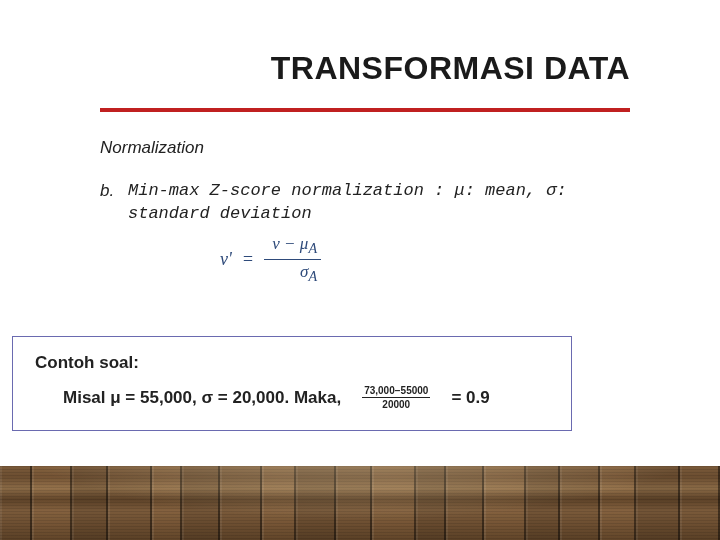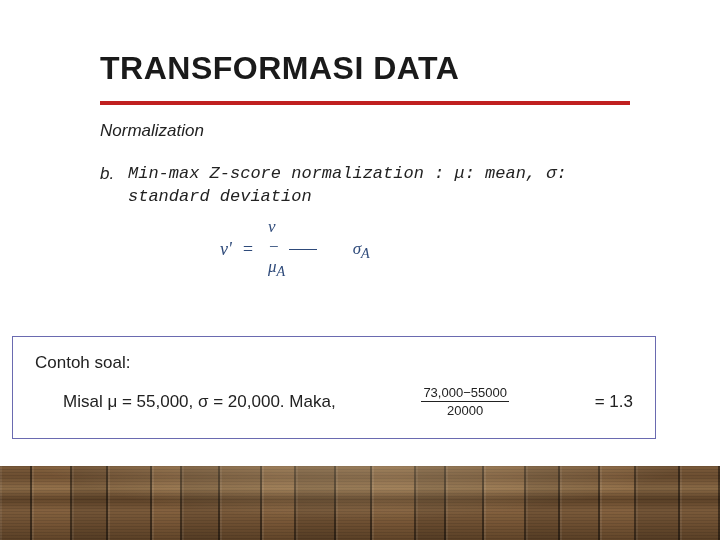--- a/index.html
+++ b/index.html
@@ -16,25 +16,26 @@
     background: #ffffff;
   }
   .content-area {
     padding: 50px 90px 0 100px;
   }
   .title {
     font-size: 32px;
     font-weight: 700;
     color: #1a1a1a;
     letter-spacing: 0.5px;
-    padding-bottom: 14px;
+    padding-bottom: 21px;
     border-bottom: 4px solid #c02020;
+    text-align: right;
   }
   .subtitle {
-    margin-top: 16px;
+    margin-top: 26px;
     font-size: 17px;
     font-style: italic;
     color: #222;
   }
   .bullet-row {
     display: flex;
     margin-top: 22px;
     font-size: 17px;
     font-style: italic;
     color: #222;
@@ -50,65 +51,65 @@
   .formula {
     margin-top: 8px;
     margin-left: 120px;
     font-family: "Times New Roman", serif;
     font-style: italic;
     color: #2e4a7a;
     display: inline-block;
   }
   .frac {
     display: inline-flex;
-    flex-direction: row;
-    align-items: center;
+    flex-direction: column;
+    align-items: flex-end;
     vertical-align: middle;
     font-size: 17px;
   }
   .frac .num { padding: 0 4px 2px 4px; }
   .frac .line { width: 100%; height: 1px; background: #2e4a7a; }
   .frac .den { padding: 2px 4px 0 4px; margin-left: 32px; }
   .eqrow {
     display: inline-flex;
     align-items: center;
     gap: 10px;
     font-size: 18px;
   }
 
   .example-box {
     position: absolute;
     left: 12px;
     top: 336px;
-    width: 644px;
+    width: 560px;
     background: #ffffff;
     border: 1px solid #6a6ab0;
     padding: 16px 22px 20px 22px;
+    font-weight: bold;
   }
   .example-title {
     font-size: 17px;
     color: #222;
   }
   .example-line {
     margin-top: 12px;
     margin-left: 28px;
     font-size: 17px;
     color: #222;
     display: flex;
     align-items: center;
     flex-wrap: wrap;
-    gap: 6px;
-    justify-content: space-between;
+    gap: 19px;
   }
   .frac2 {
     display: inline-flex;
     flex-direction: column;
     align-items: center;
     vertical-align: middle;
-    font-size: 13px;
+    font-size: 10px;
     color: #222;
     margin: 0 2px;
   }
   .frac2 .num { padding: 0 2px 1px 2px; }
   .frac2 .line { width: 100%; height: 1px; background: #222; }
   .frac2 .den { padding: 1px 2px 0 2px; }
 
   .floor {
     position: absolute;
     left: 0;
@@ -179,21 +180,21 @@
 
   <div class="example-box">
     <div class="example-title">Contoh soal:</div>
     <div class="example-line">
       <span>Misal μ = 55,000, σ = 20,000. Maka,</span>
       <span class="frac2">
         <span class="num">73,000−55000</span>
         <span class="line"></span>
         <span class="den">20000</span>
       </span>
-      <span>= 1.3</span>
+      <span>= 0.9</span>
     </div>
   </div>
 
   <div class="floor" id="floor">
       <div class="plank" style="left: 680px; width: 40px; filter: brightness(1);"></div>
       <div class="plank" style="left: 636px; width: 44px; filter: brightness(0.94);"></div>
       <div class="plank" style="left: 600px; width: 36px; filter: brightness(1.08);"></div>
       <div class="plank" style="left: 560px; width: 40px; filter: brightness(1);"></div>
       <div class="plank" style="left: 526px; width: 34px; filter: brightness(0.94);"></div>
       <div class="plank" style="left: 484px; width: 42px; filter: brightness(1.08);"></div>

